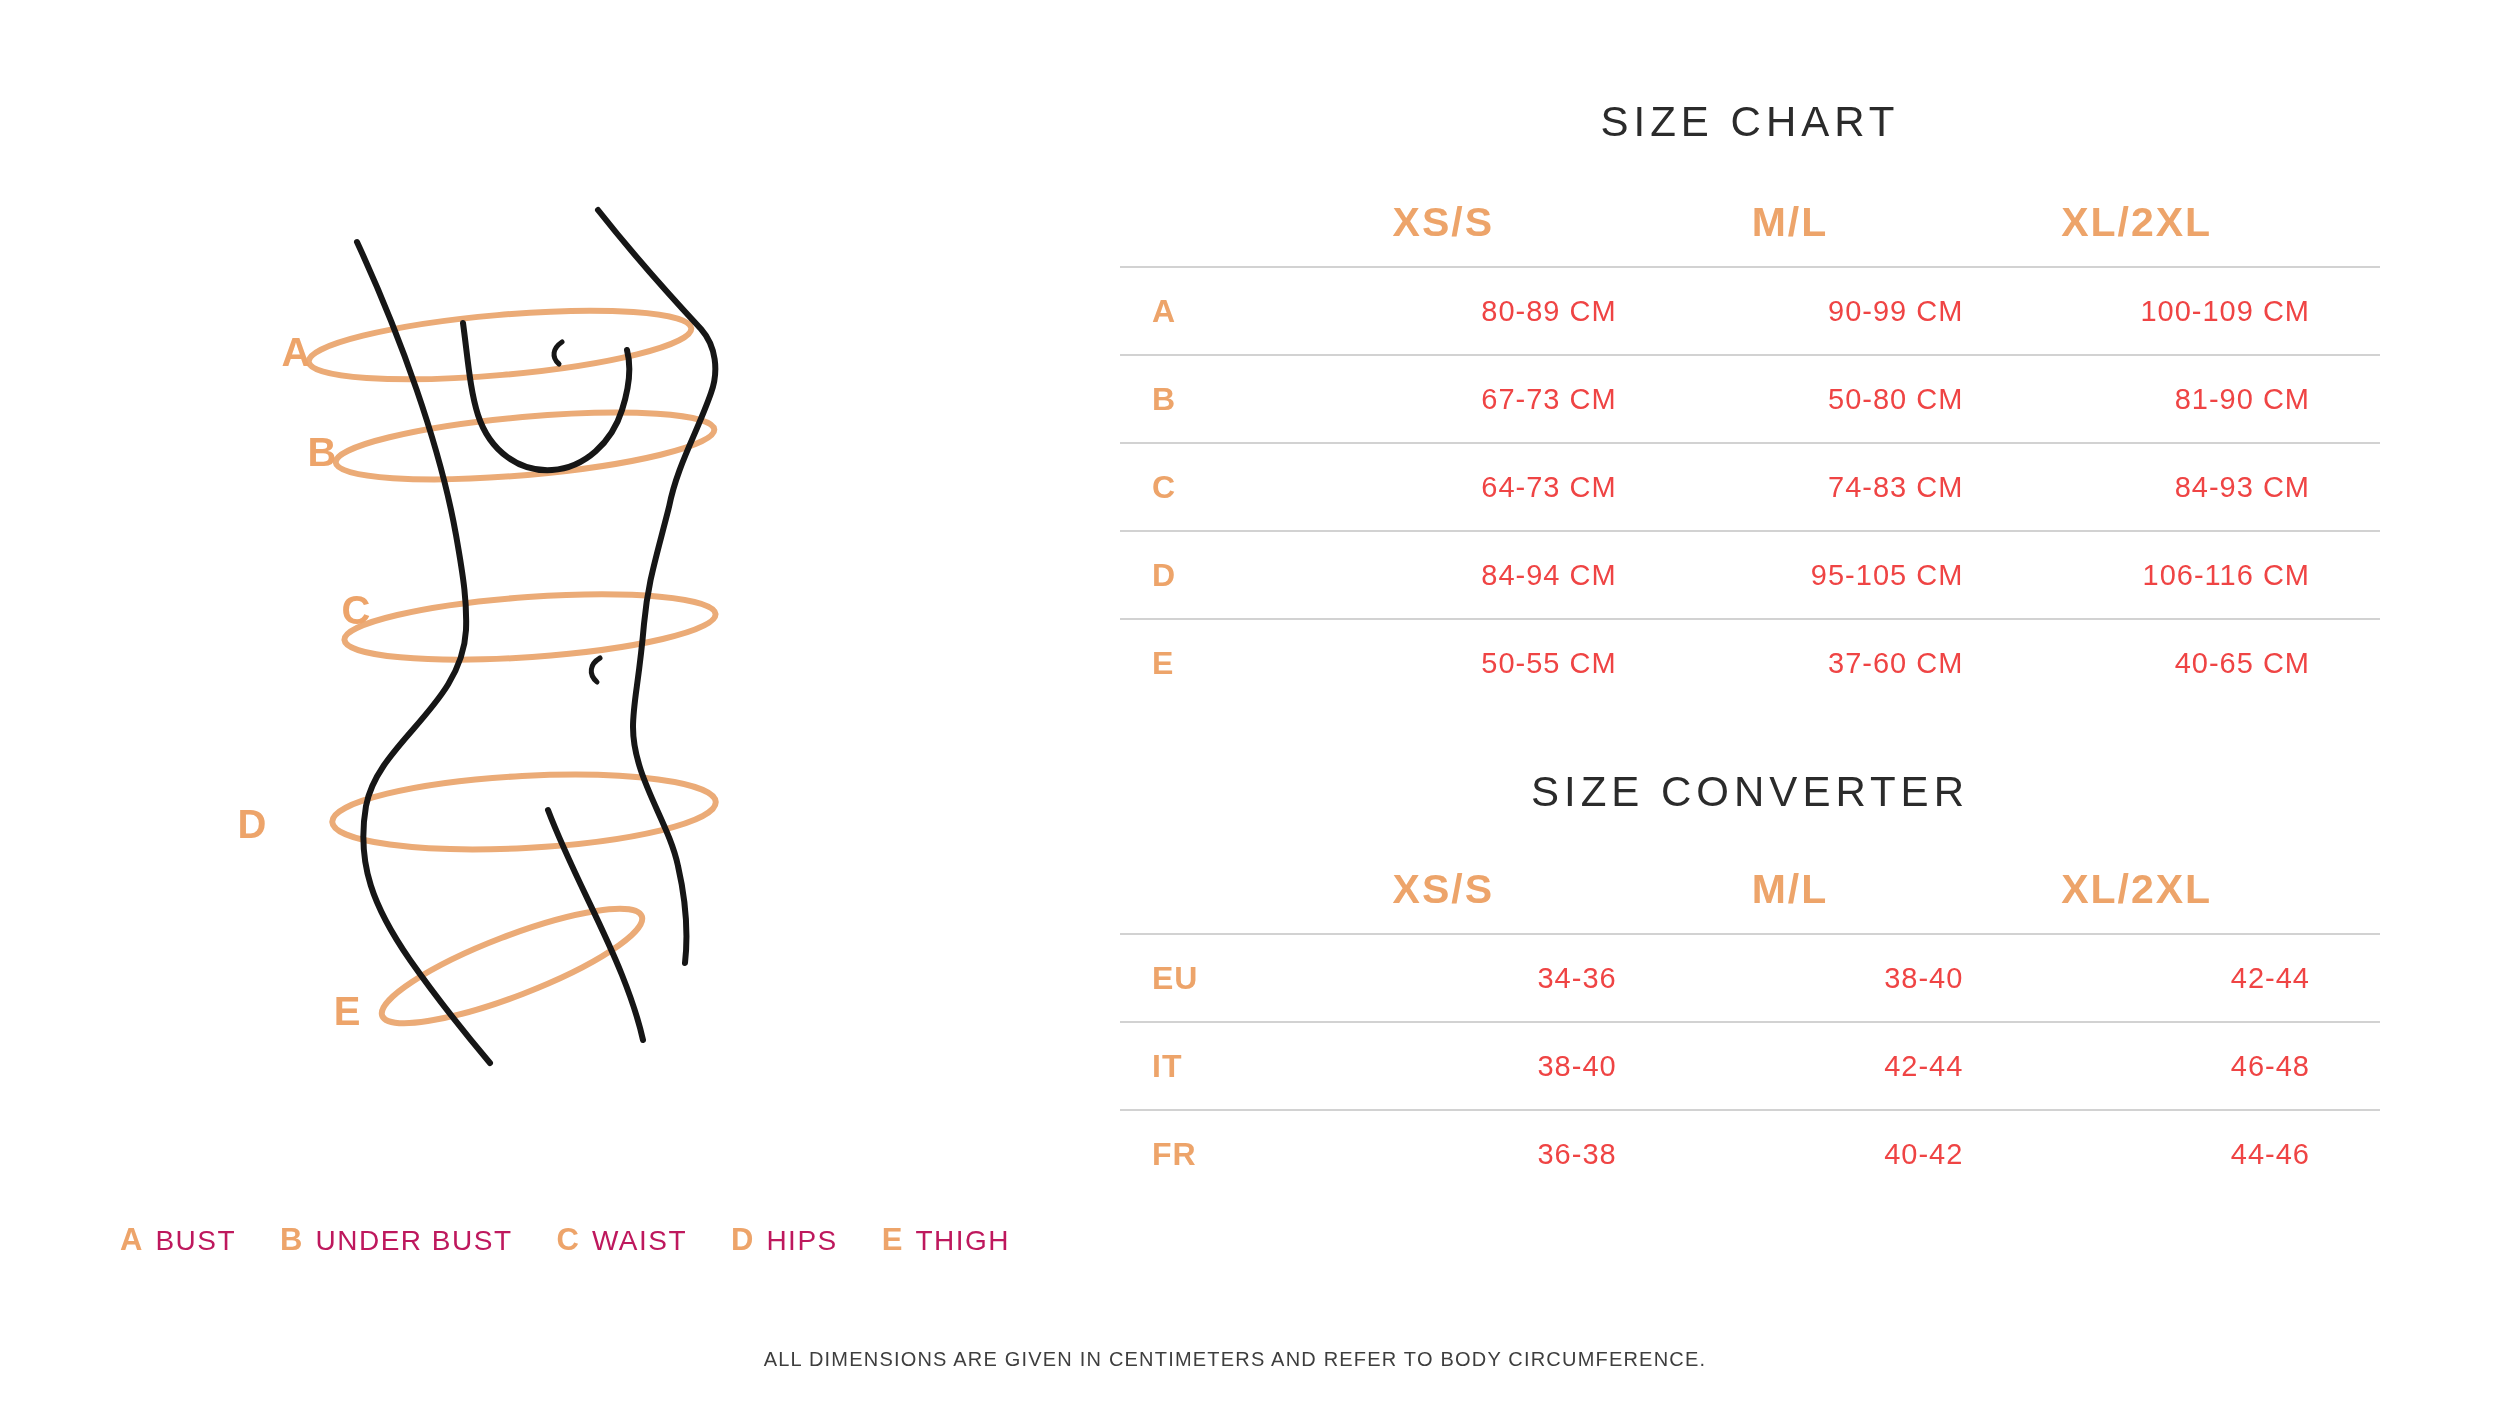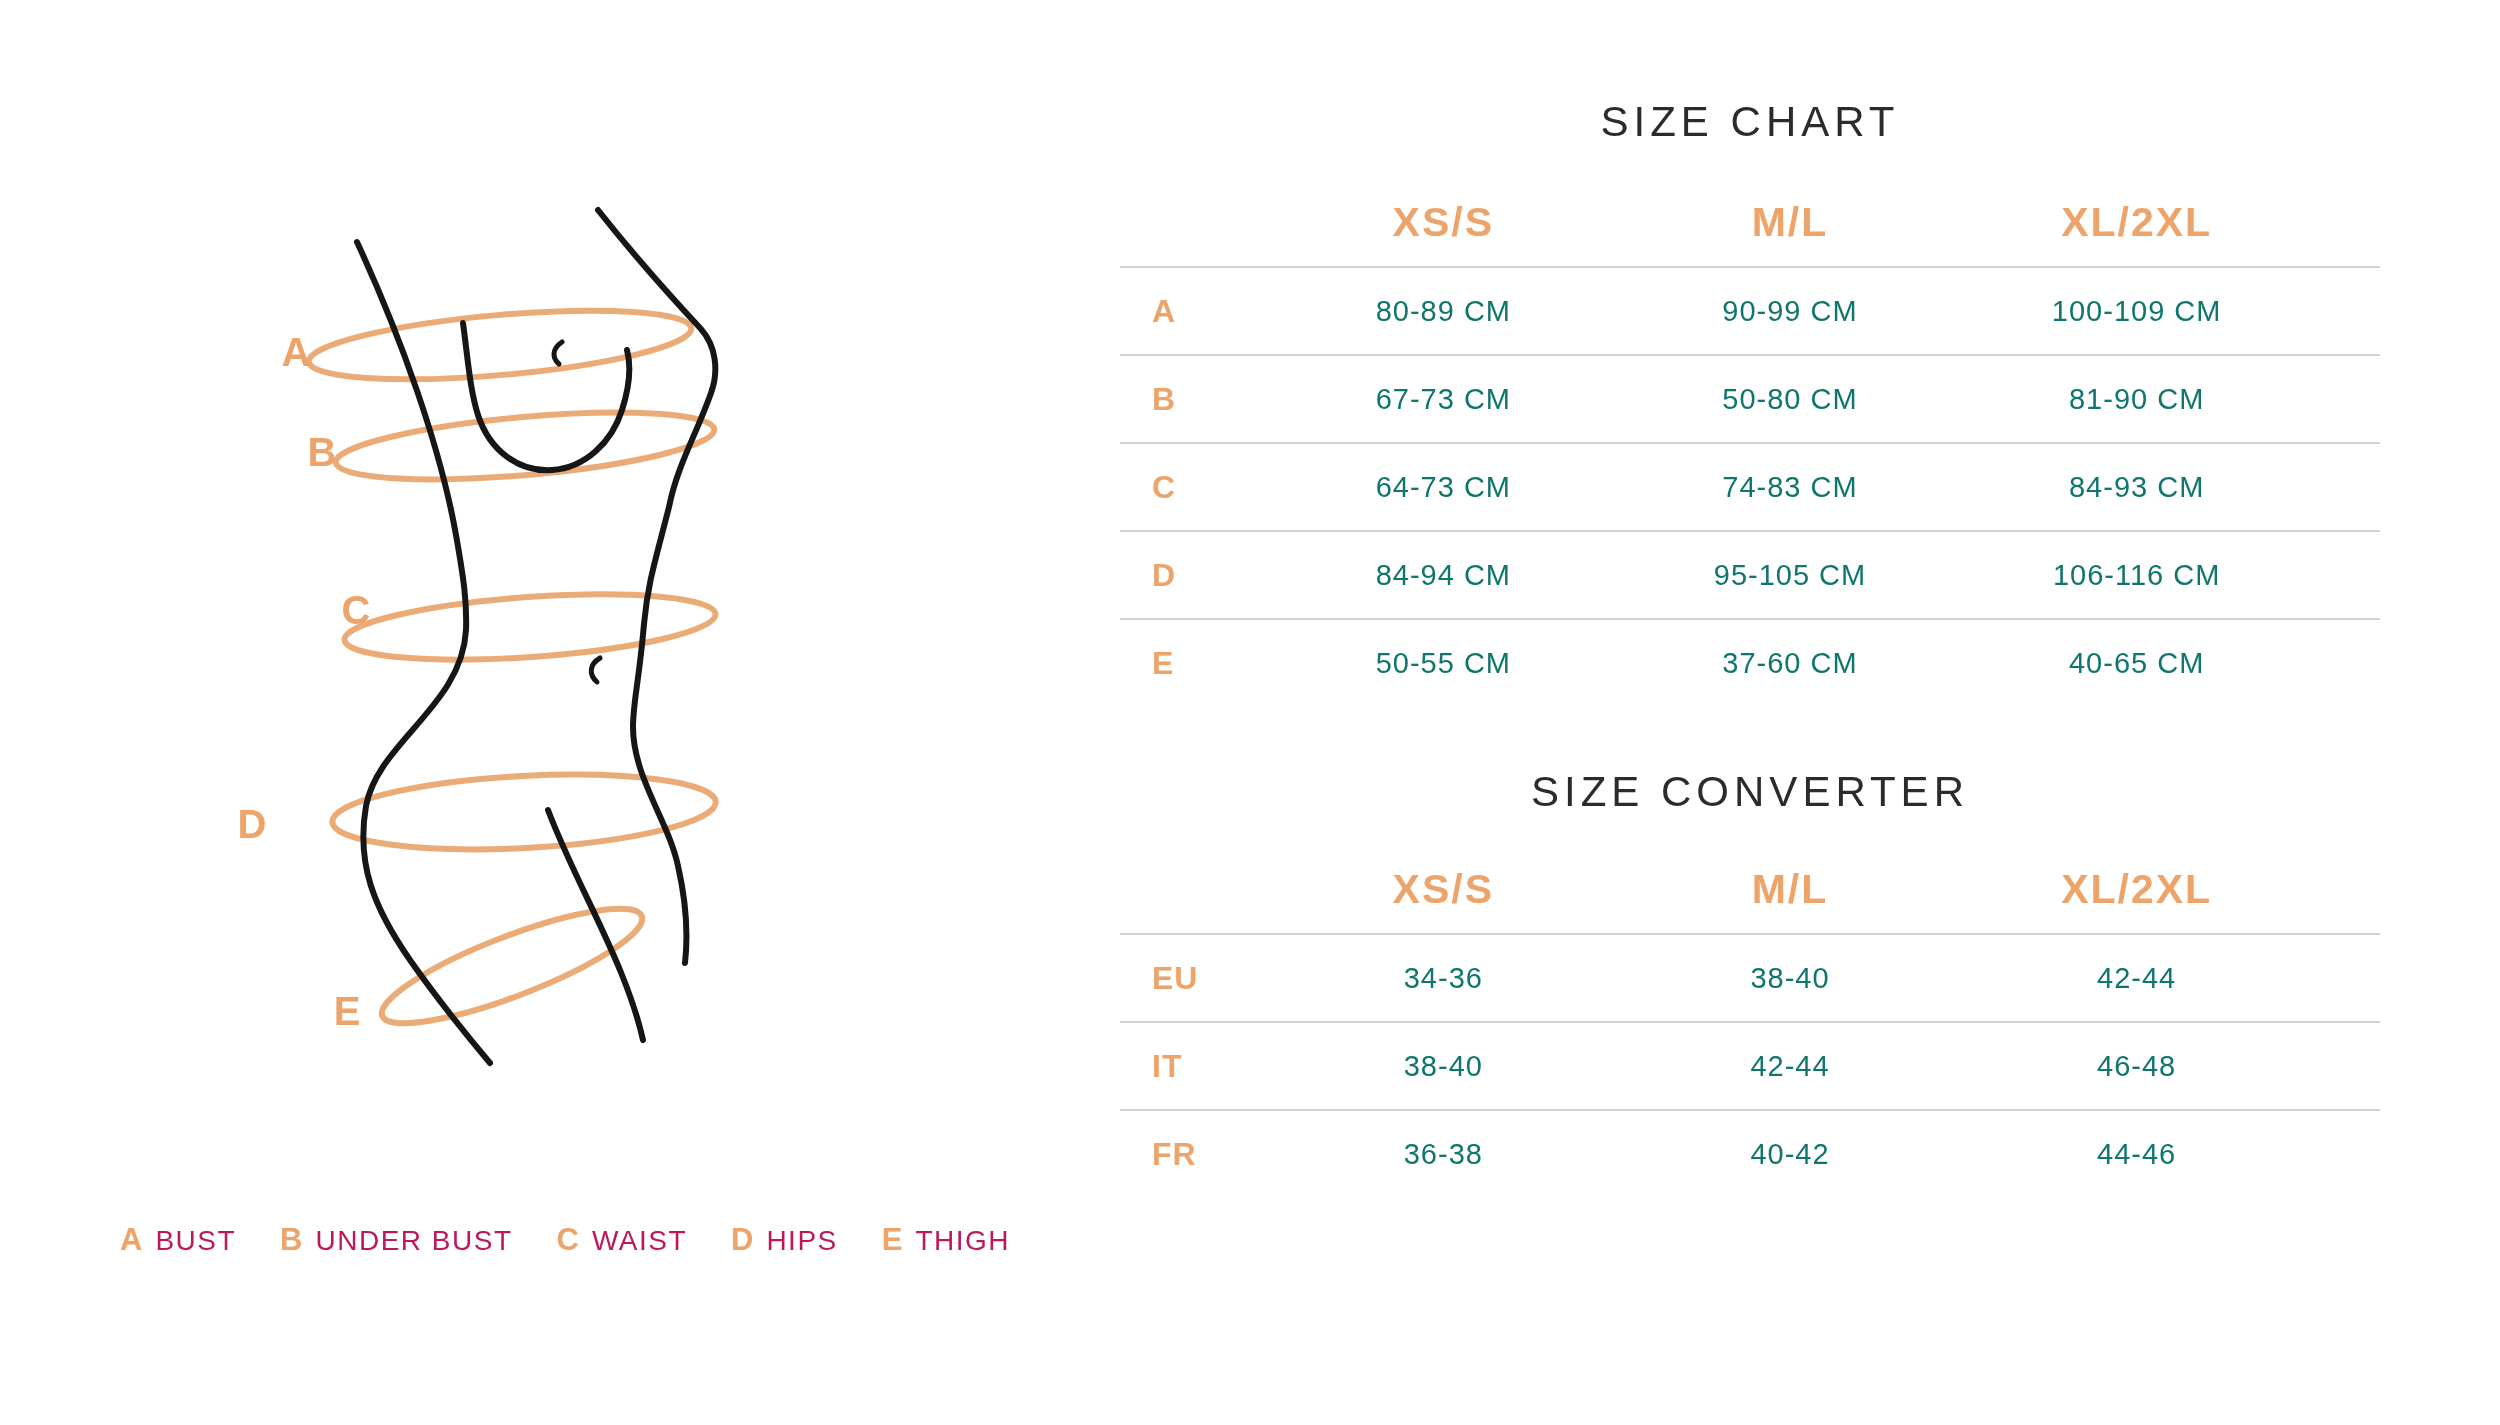--- a/index.html
+++ b/index.html
@@ -29,21 +29,21 @@
   }
   .t-row.data { border-top:2px solid #d2d2d2; }
   .t-col-head {
     text-align:center; color:#EDA46A; font-weight:bold;
     font-size:41px; letter-spacing:2px;
   }
   .t-row-label {
     text-align:left; padding-left:32px; color:#EDA46A; font-weight:bold;
     font-size:32px; letter-spacing:1px;
   }
-  .t-cell { text-align:center; color:#0f766e; font-size:29px; letter-spacing:1px; }
+  .t-cell { text-align:right; color:#ef4444; font-size:29px; letter-spacing:1px; }
   
   #legend {
     position:absolute; left:120px; top:1222px;
     display:flex; gap:44px; align-items:baseline;
   }
   .legend-item { display:flex; gap:13px; align-items:baseline; }
   .legend-key  { color:#EDA46A; font-weight:bold; font-size:31px; }
   .legend-label{ color:#be185d; font-size:28px; letter-spacing:1.5px; }
   
   #footer-note {
@@ -173,14 +173,15 @@
     <div class="legend-item">
       <span class="legend-key">D</span>
       <span class="legend-label">HIPS</span>
     </div>
     <div class="legend-item">
       <span class="legend-key">E</span>
       <span class="legend-label">THIGH</span>
     </div>
   </div>
 
+  <div id="footer-note">ALL DIMENSIONS ARE GIVEN IN CENTIMETERS AND REFER TO BODY CIRCUMFERENCE.</div>
 
 </div>
 
 </body></html>

